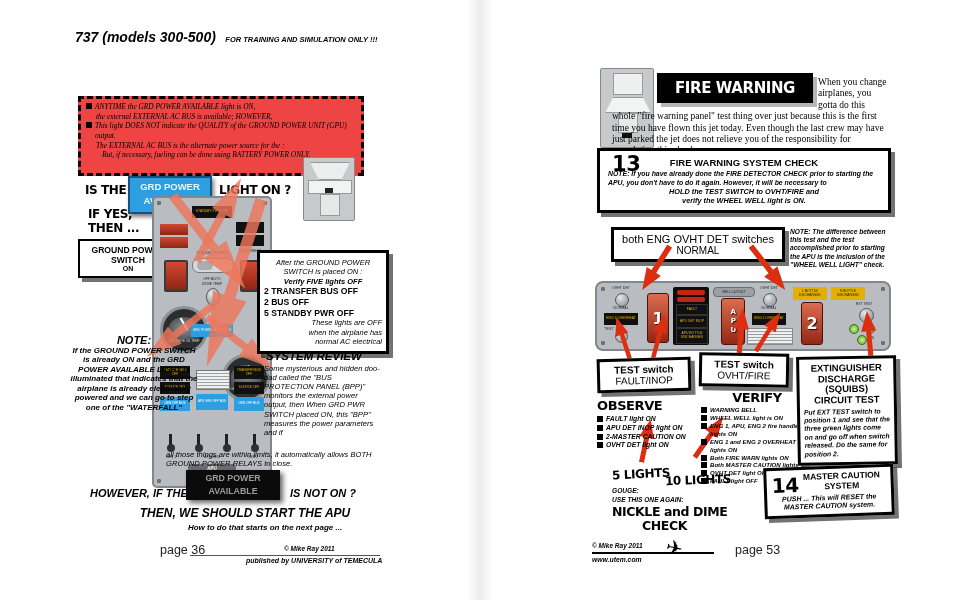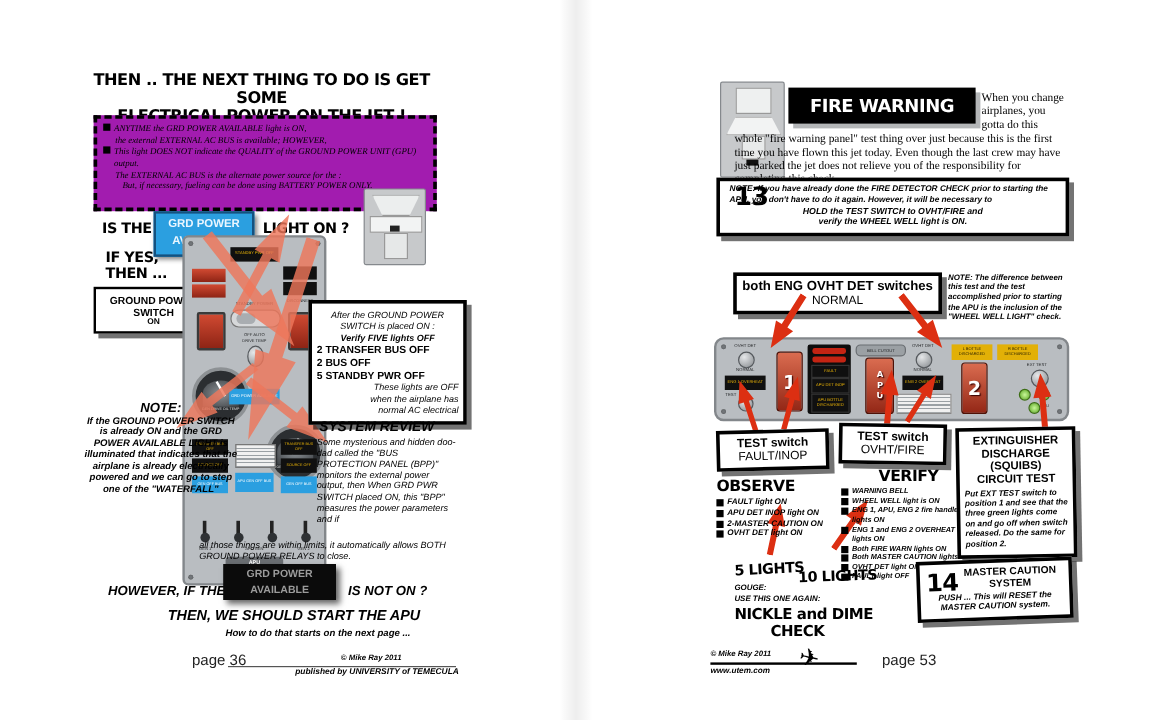--- a/index.html
+++ b/index.html
@@ -32,27 +32,27 @@
   .tiny{line-height:1.05;text-align:center;color:#26282a}
   .stripes{background:repeating-linear-gradient(#f0f0f0 0 2px,#9aa0a4 2px 3px)}
 </style>
 </head>
 <body>
 
 <div id="canvas">
 
   <div class="abs" style="left:0;top:0;width:480px;height:600px">
 
-
-    <div class="abs comic ctr" style="left:68px;top:60px;width:300px;font-size:13.5px;line-height:1.1">
-      <div>THEN .. THE NEXT THING TO DO IS GET SOME</div>
-      <div>ELECTRICAL POWER ON THE JET !</div>
-    </div>
-
-    <div class="abs serif it" style="left:78px;top:96px;width:270px;height:68px;background:#a21caf;border:3px dashed #000;padding:3px 5px;font-size:7.4px;line-height:1.3">
+    <div class="abs" style="left:75px;top:28px;width:330px;white-space:nowrap">
+      <span class="bi" style="font-size:14px">737 (models 300-500)</span>
+      <span class="bi" style="font-size:7.5px;margin-left:5px">FOR TRAINING AND SIMULATION ONLY !!!</span>
+    </div>
+
+
+    <div class="abs serif it" style="left:78px;top:96px;width:270px;height:68px;background:#ef4444;border:3px dashed #000;padding:3px 5px;font-size:7.4px;line-height:1.3">
       <div class="li" style="font-style:italic;font-weight:normal">
           <span class="sq"></span>
           <span>ANYTIME the GRD POWER AVAILABLE light is ON,</span>
         </div>
       <div style="padding-left:10px">the external EXTERNAL AC BUS is available; HOWEVER,</div>
       <div class="li" style="font-weight:normal">
           <span class="sq"></span>
           <span>This light DOES NOT indicate the QUALITY of the GROUND POWER UNIT (GPU) output.</span>
         </div>
       <div style="padding-left:10px">The EXTERNAL AC BUS is the alternate power source for the :</div>
@@ -229,30 +229,31 @@
       <span>FIRE WARNING PANEL</span>
     </div>
 
     <div class="abs serif" style="left:132px;top:77px;width:278px;font-size:9.5px;line-height:1.2;text-align:left">
       <div style="float:left;width:206px;height:32px"></div>
       <span>When you change airplanes, you gotta do this whole "fire warning panel" test thing over just because this is the first time you have flown this jet today.  Even though the last crew may have just parked the jet does not relieve you of the responsibility for completing this check.</span>
     </div>
 
     <div class="abs wbox" style="left:117px;top:148px;width:272px;padding:3px 8px 5px 8px">
       <div class="abs comic" style="left:12px;top:1px;font-size:21px">13</div>
+      <div class="ctr" style="font-weight:bold;font-size:9.5px;margin:3px 0 2px 0">FIRE WARNING SYSTEM CHECK</div>
       <div class="bi" style="font-size:6.9px;line-height:1.25">
         <span>NOTE:</span>
         <span>If you have already done the FIRE DETECTOR CHECK prior to starting the APU, you don't have to do it again.  However, it will be necessary to</span>
       </div>
       <div class="bi ctr" style="font-size:7.3px">HOLD the TEST SWITCH to OVHT/FIRE and</div>
       <div class="bi ctr" style="font-size:7.3px">verify the WHEEL WELL light is ON.</div>
     </div>
 
     <div class="abs wbox ctr" style="left:131px;top:227px;width:164px;padding:3px 2px">
-      <div style="font-weight:bold;font-size:11px">both ENG OVHT DET switches</div>
+      <div style="font-weight:normal;font-size:11px">both ENG OVHT DET switches</div>
       <div style="font-size:10px">NORMAL</div>
     </div>
     <div class="abs bi" style="left:310px;top:228px;width:97px;font-size:6.6px;line-height:1.25">
       <span>NOTE:</span>
       <span>The difference between this test and the test accomplished prior to starting the APU is the inclusion of the "WHEEL WELL LIGHT" check.</span>
     </div>
 
     <div class="abs panel" style="left:115px;top:281px;width:292px;height:66px;border-radius:8px">
       <div class="screw" style="left:4px;top:4px"></div>
         <div class="screw" style="right:4px;top:4px"></div>

